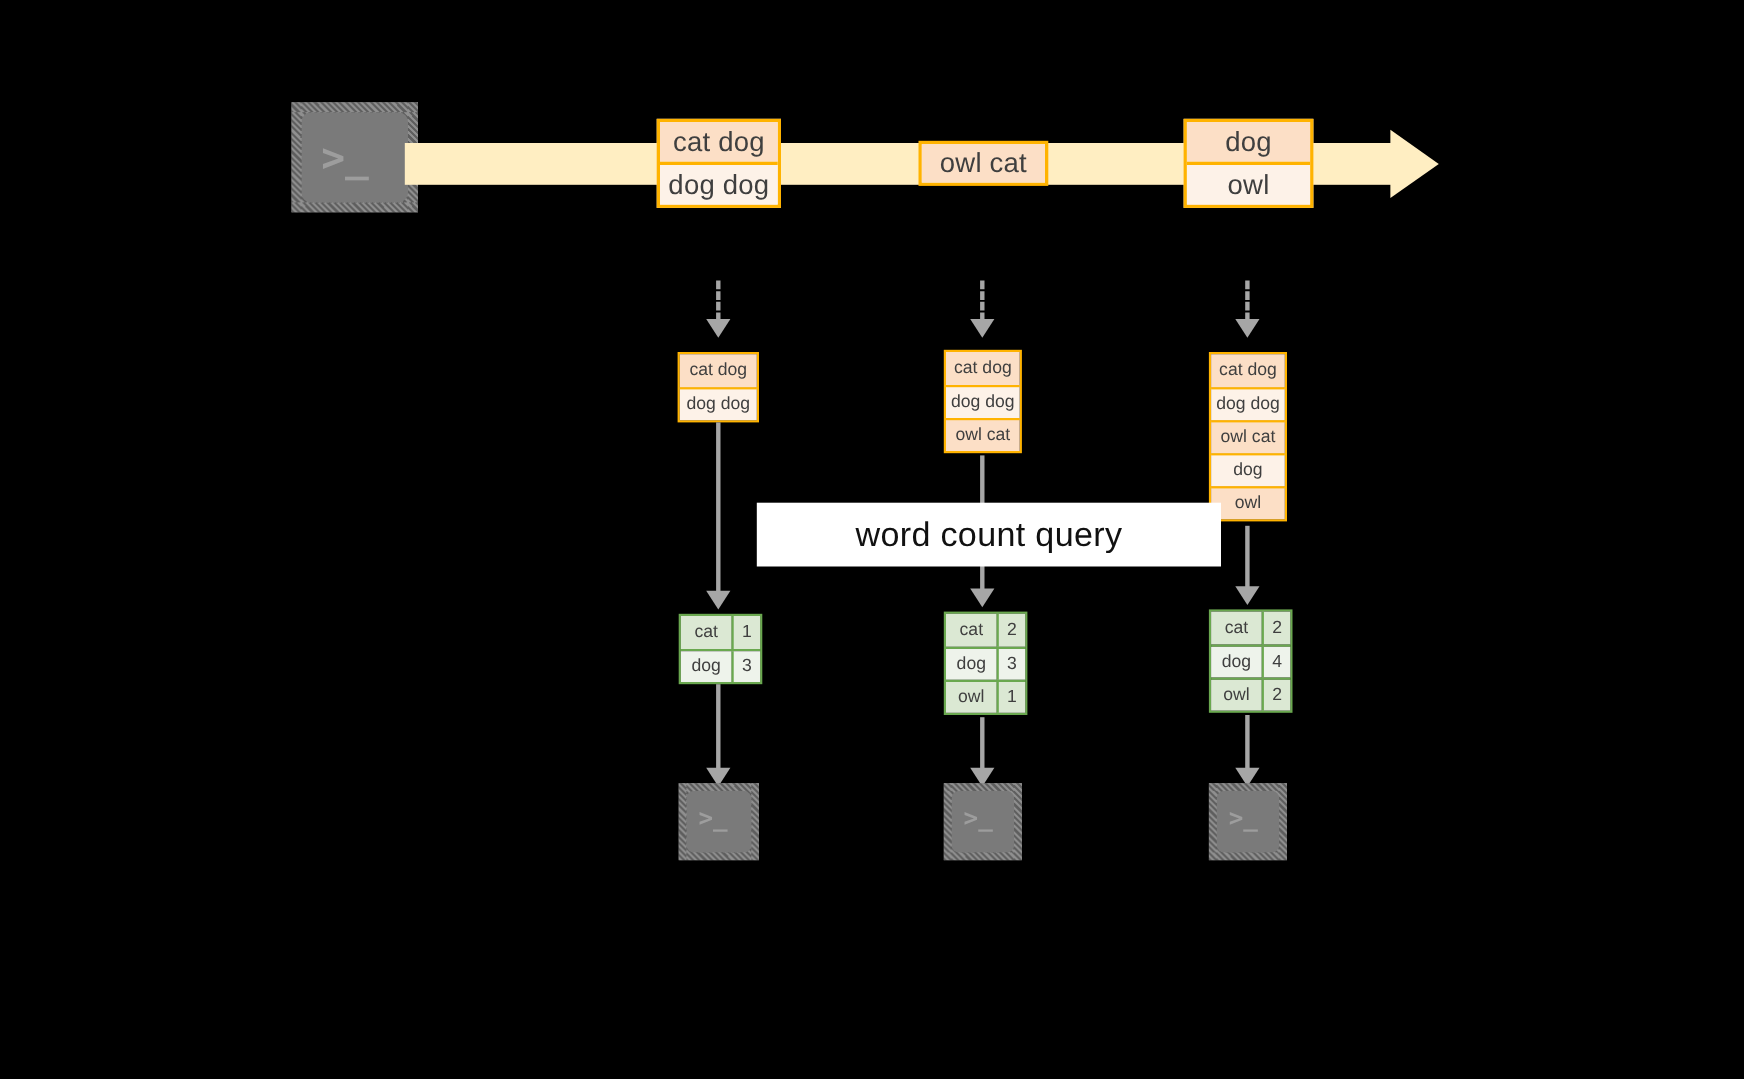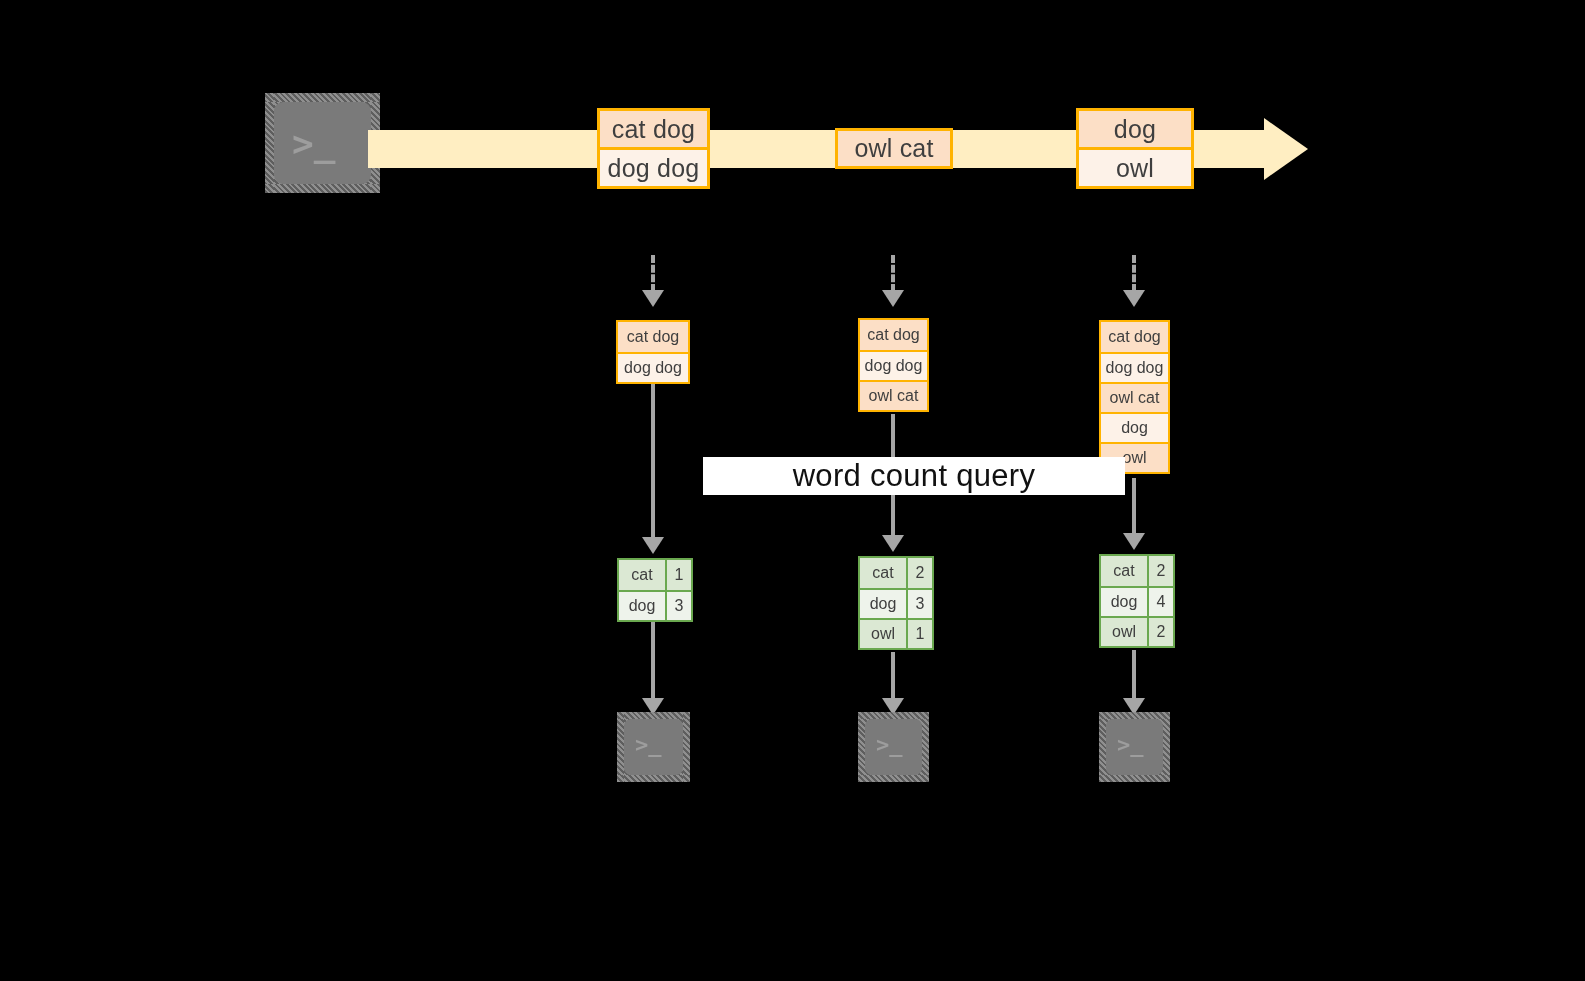--- a/index.html
+++ b/index.html
@@ -299,17 +299,17 @@
 
   <div class="vline" style="left:1132px; top:650px; height:52px;"></div>
   <div class="vhead" style="left:1123px; top:698px;"></div>
 
   <div class="term term-sm" style="left:1099px; top:712px; width:71px; height:70px;">
     <div class="term-inner">
       <span class="term-glyph">&gt;_</span>
     </div>
   </div>
 
-  <div class="banner" style="left:688px; top:457px; width:422px; height:38px;margin-left:15px;">
+  <div class="banner" style="left:688px; top:457px; width:422px; height:58px;">
     <span>word count query</span>
   </div>
 
 </div>
 
 </body></html>

